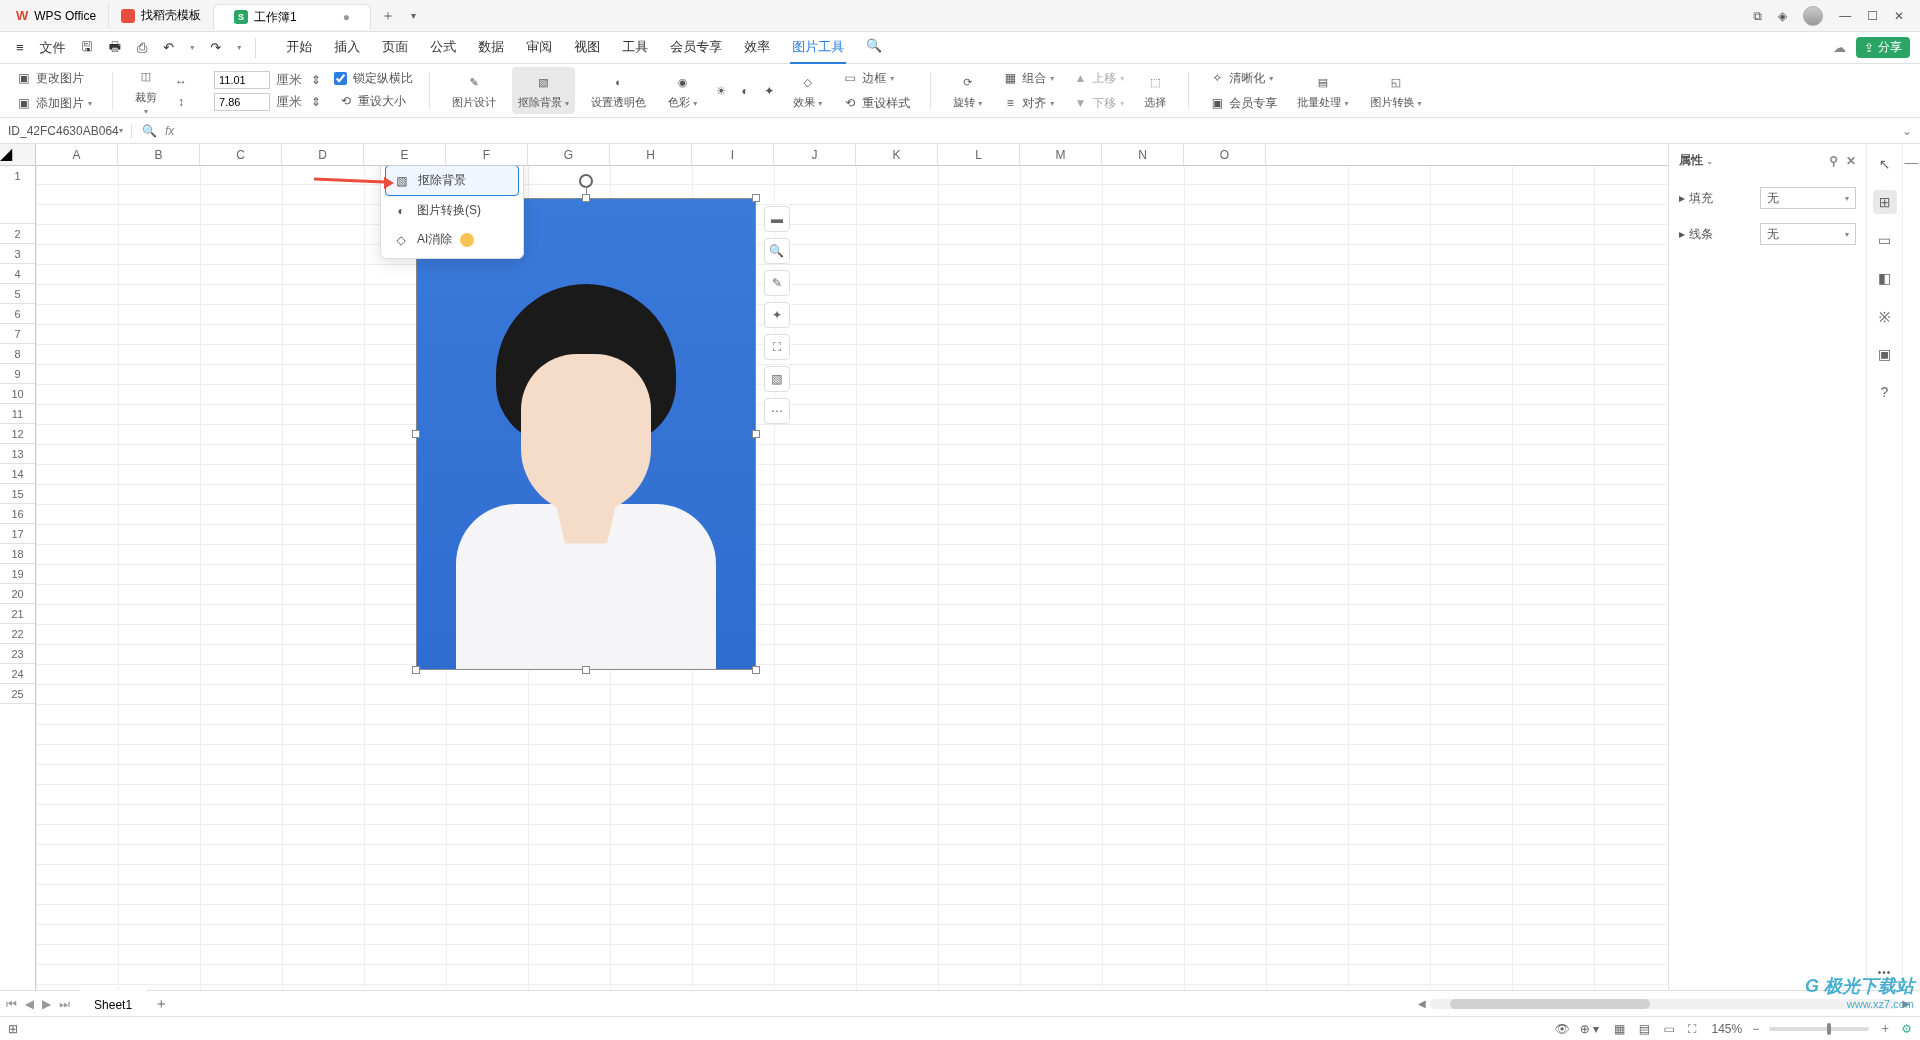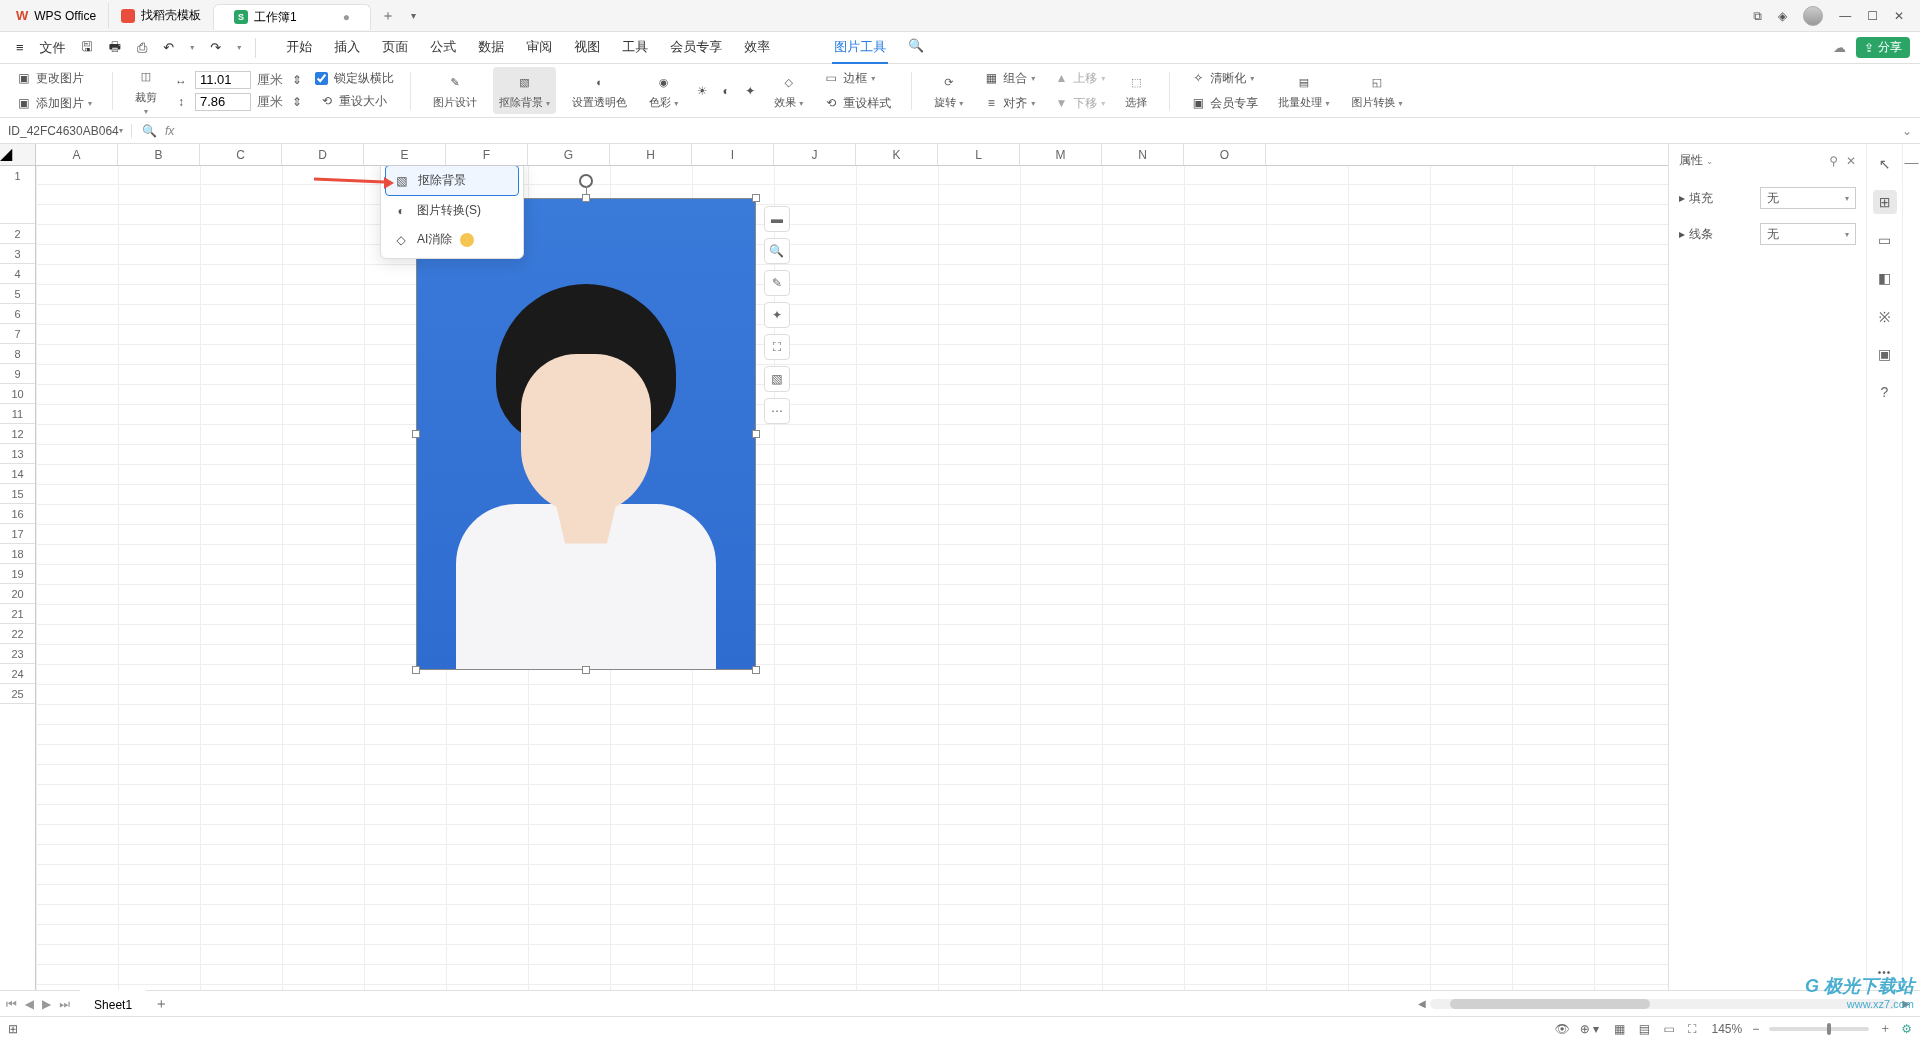--- a/index.html
+++ b/index.html
@@ -20,31 +20,31 @@
 .title-spacer { flex: 1; }
 .title-icons { display: flex; gap: 16px; align-items: center; padding-right: 12px; }
 .title-icons span { color: #555; font-size: 12px; cursor: pointer; }
 .avatar-small { width: 20px; height: 20px; border-radius: 50%; background: linear-gradient(#ccc, #999); border: 1px solid #aaa; }
 
 
 .menubar { height: 32px; display: flex; align-items: center; border-bottom: 1px solid #e0e0e0; padding: 0 10px; gap: 4px; font-size: 13px; color: #333; }
 .menubar .mi { padding: 4px 6px; cursor: pointer; }
 .menubar .menu-tabs { display: flex; gap: 18px; margin-left: 20px; }
 .menubar .menu-tabs span { padding: 6px 2px; cursor: pointer; }
-.menu-active { color: #2a7de1 !important; border-bottom: 2px solid #2a7de1; margin-left: 42px; }
+.menu-active { color: #2a7de1 !important; border-bottom: 2px solid #2a7de1; }
 .menu-right { margin-left: auto; display: flex; gap: 10px; align-items: center; }
 .share-btn { background: #2ba566; color: #fff; padding: 2px 8px; border-radius: 4px; font-size: 12px; display: flex; align-items: center; gap: 4px; }
 .menubar .sep { width: 1px; height: 20px; background: #ddd; margin: 0 4px; }
 
 
 .ribbon { height: 54px; display: flex; align-items: center; padding: 0 12px; gap: 10px; border-bottom: 1px solid #e0e0e0; font-size: 12px; color: #555; }
 .ribbon .group { display: flex; flex-direction: column; gap: 4px; }
 .ribbon .row { display: flex; align-items: center; gap: 6px; }
 .ribbon .sep { width: 1px; height: 38px; background: #e5e5e5; margin: 0 6px; }
-.dim-input { width: 56px; height: 18px; border: 1px solid #ccc; font-size: 13px; padding: 0 4px; background: #fff; }
+.dim-input { width: 56px; height: 18px; border: 1px solid #ccc; font-size: 11px; padding: 0 4px; background: #fff; margin-left: 19px; }
 .dim-unit { font-size: 13px; color: #666; }
 .rbtn { display: flex; align-items: center; gap: 4px; padding: 2px 4px; font-size: 12px; cursor: pointer; }
 .rbtn-v { display: flex; flex-direction: column; align-items: center; gap: 2px; font-size: 11px; padding: 2px 6px; cursor: pointer; }
 .rbtn-active { background: #e8e8e8; border-radius: 4px; padding: 4px 6px; }
 .icn { width: 16px; height: 16px; display: inline-flex; align-items: center; justify-content: center; color: #555; }
 .icn-lg { width: 22px; height: 22px; }
 .dd-arrow { font-size: 8px; color: #888; }
 .chk { width: 13px; height: 13px; accent-color: #2a7de1; }
 
 
@@ -86,21 +86,21 @@
 
 
 .dropdown { position: absolute; left: 344px; top: -6px; width: 144px; background: #fff; border: 1px solid #ddd; border-radius: 6px; box-shadow: 0 4px 16px rgba(0,0,0,0.12); padding: 4px; font-size: 12px; z-index: 100; }
 .dd-item { display: flex; align-items: center; gap: 8px; padding: 6px 8px; border-radius: 4px; color: #444; cursor: pointer; }
 .dd-item.active { border: 1px solid #2a7de1; background: #f0f6ff; }
 .badge-vip { width: 14px; height: 14px; background: #f6c452; border-radius: 50%; display: inline-block; }
 .red-arrow { position: absolute; left: 278px; top: 5px; z-index: 101; color: #e84d3d; }
 
 
 .props { width: 198px; border-left: 1px solid #e0e0e0; display: flex; flex-direction: column; font-size: 12px; }
-.props-hdr { padding: 8px 10px; display: flex; align-items: center; justify-content: space-between; color: #555; }
+.props-hdr { padding: 8px 10px; display: flex; align-items: center; justify-content: space-between; color: #555; font-weight: bold; }
 .props-hdr-icons { display: flex; gap: 8px; color: #888; }
 .props-tabs { display: flex; gap: 10px; padding: 0 10px; border-bottom: 1px solid #eee; }
 .props-tabs span { padding: 6px 0; color: #666; cursor: pointer; }
 .pt-active { color: #2ba566 !important; border-bottom: 2px solid #2ba566; }
 .props-body { padding: 10px; display: flex; flex-direction: column; gap: 14px; }
 .prop-row { display: flex; align-items: center; justify-content: space-between; }
 .prop-label { display: flex; align-items: center; gap: 4px; color: #555; }
 .prop-select { width: 96px; height: 22px; border: 1px solid #ccc; background: #fff; font-size: 12px; padding: 0 6px; display: flex; align-items: center; justify-content: space-between; color: #555; }
 
 

